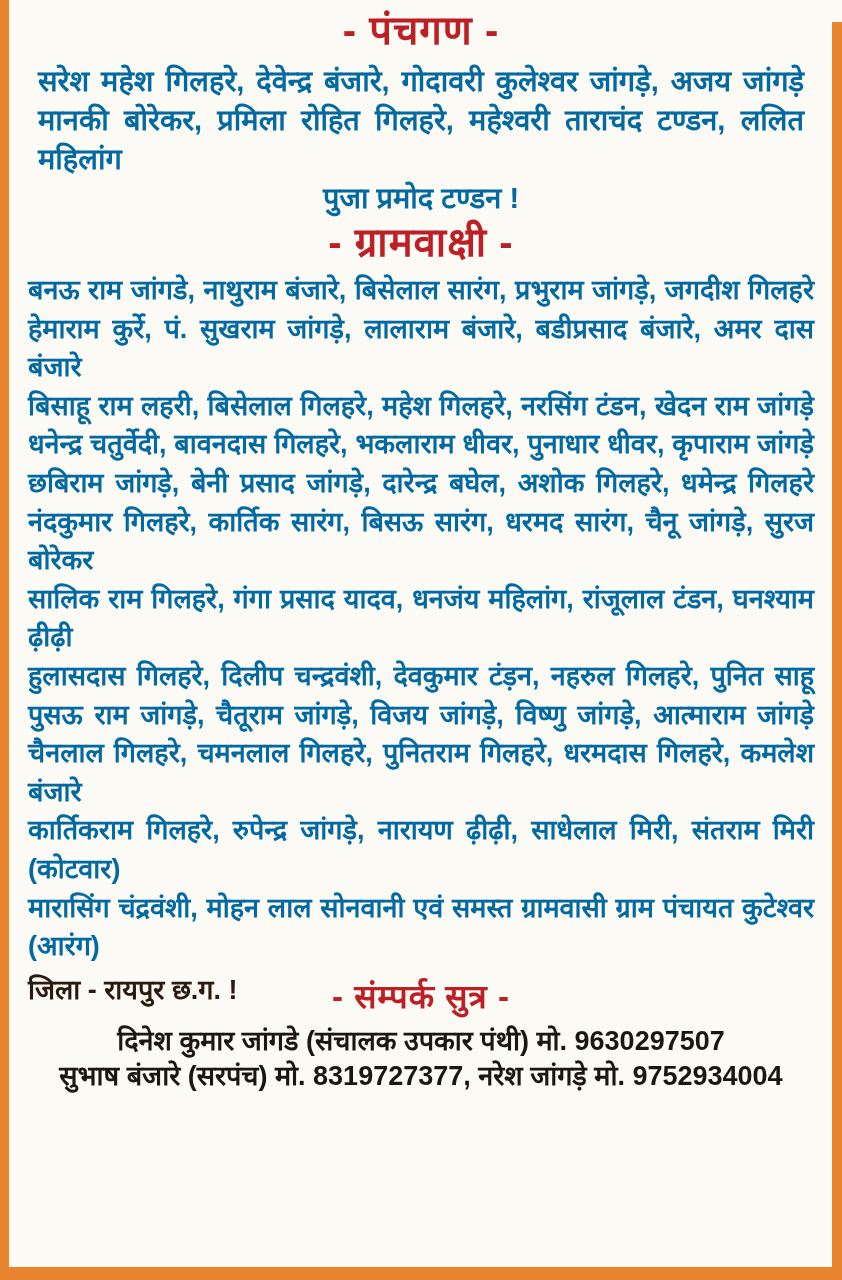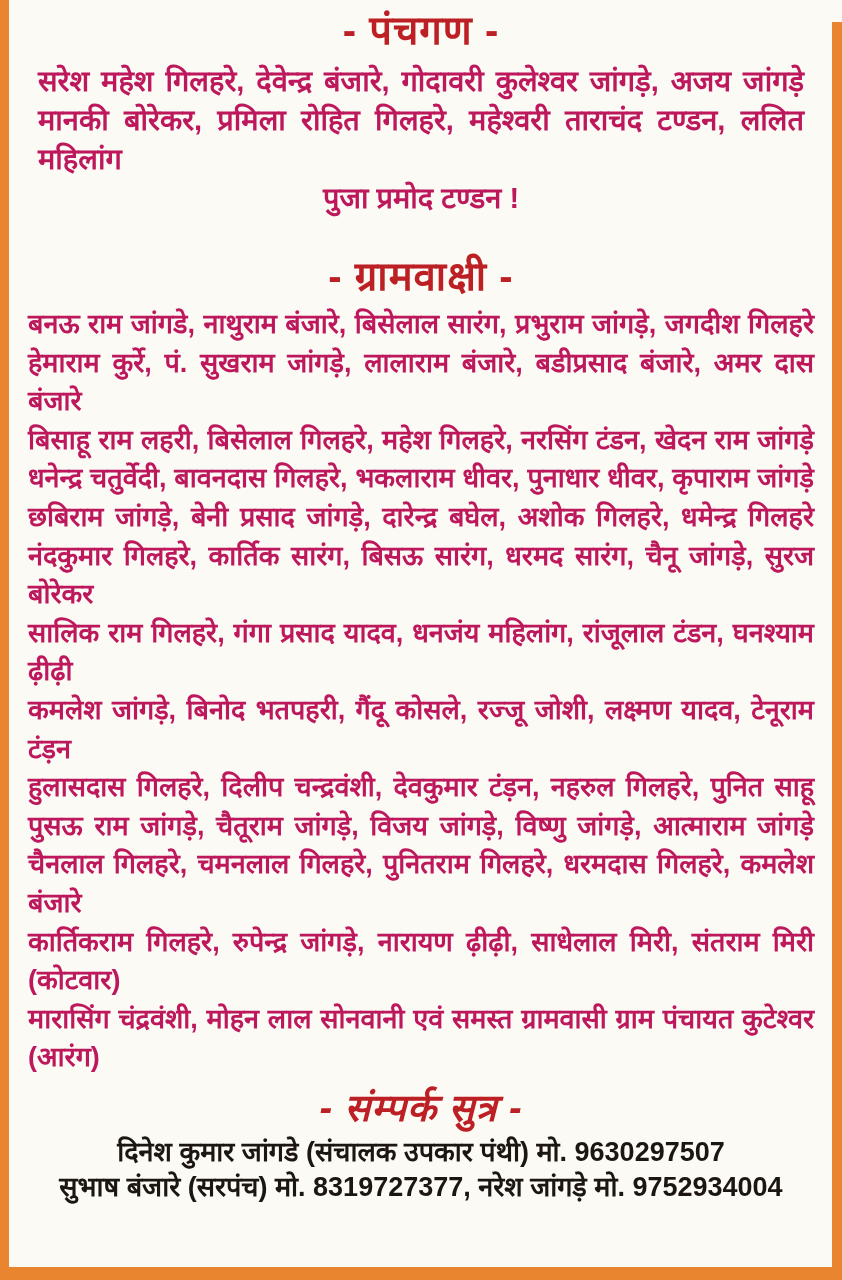--- a/index.html
+++ b/index.html
@@ -30,35 +30,35 @@
 
   .heading {
     text-align: center;
     color: #bc2025;
     font-weight: bold;
     font-size: 40px;
     line-height: 48px;
     letter-spacing: 1px;
   }
 
-  .para { font-weight: bold; color: #be185d; }
+  .para { font-weight: bold; color: #0369a1; }
 
   .para1 { margin-top: 8px; padding: 0 14px; }
   .para1 .line {
     font-size: 29px;
     line-height: 39px;
     text-align: justify;
     text-align-last: justify;
   }
   .para1 .line.center {
     text-align: right;
     text-align-last: center;
   }
 
-  .heading.gramvasi { margin-top: 34px; }
+  .heading.gramvasi { }
 
   .para2 { margin-top: 5px; padding: 0 4px; }
   .para2 .line {
     font-size: 27px;
     line-height: 38.6px;
     text-align: justify;
     text-align-last: justify;
   }
 
   .row-last {
@@ -72,25 +72,24 @@
     left: 4px;
     top: 2px;
     font-size: 27px;
     font-weight: bold;
     color: #2b1a10;
   }
   .row-last .heading-inline {
     display: inline-block;
     color: #bc2025;
     font-weight: bold;
-    font-size: 38px;
+    font-size: 33px;
     line-height: 50px;
     letter-spacing: 1px;
     margin-top: 4px;
-    font-style: italic;
   }
 
   .contacts {
     margin-top: 4px;
     text-align: center;
     font-weight: bold;
     color: #1c1613;
   }
   .contacts .line {
     font-size: 27px;
@@ -118,29 +117,29 @@
     <div class="heading gramvasi">- ग्रामवाक्षी -</div>
 
     <div class="para para2">
       <div class="line">बनऊ राम जांगडे, नाथुराम बंजारे, बिसेलाल सारंग, प्रभुराम जांगड़े, जगदीश गिलहरे</div>
       <div class="line">हेमाराम कुर्रे, पं. सुखराम जांगड़े, लालाराम बंजारे, बडीप्रसाद बंजारे, अमर दास बंजारे</div>
       <div class="line">बिसाहू राम लहरी, बिसेलाल गिलहरे, महेश गिलहरे, नरसिंग टंडन, खेदन राम जांगड़े</div>
       <div class="line">धनेन्द्र चतुर्वेदी, बावनदास गिलहरे, भकलाराम धीवर,  पुनाधार धीवर, कृपाराम जांगड़े</div>
       <div class="line">छबिराम जांगड़े, बेनी प्रसाद जांगड़े, दारेन्द्र बघेल, अशोक गिलहरे, धमेन्द्र गिलहरे</div>
       <div class="line">नंदकुमार गिलहरे, कार्तिक सारंग, बिसऊ सारंग, धरमद सारंग, चैनू जांगड़े, सुरज बोरेकर</div>
       <div class="line">सालिक राम गिलहरे, गंगा प्रसाद यादव, धनजंय महिलांग, रांजूलाल टंडन, घनश्याम ढ़ीढ़ी</div>
-      <div class="line">कमलेश जांगड़े, बिनोद भतपहरी, गैंदू कोसले, रज्जू जोशी, लक्ष्मण यादव, टेनूराम टंड़न</div>
       <div class="line">हुलासदास गिलहरे, दिलीप चन्द्रवंशी, देवकुमार टंड़न, नहरुल गिलहरे, पुनित साहू</div>
       <div class="line">पुसऊ राम जांगड़े,  चैतूराम जांगड़े, विजय जांगड़े, विष्णु जांगड़े, आत्माराम जांगड़े</div>
       <div class="line">चैनलाल गिलहरे, चमनलाल गिलहरे, पुनितराम गिलहरे, धरमदास गिलहरे, कमलेश बंजारे</div>
       <div class="line">कार्तिकराम गिलहरे, रुपेन्द्र जांगड़े, नारायण ढ़ीढ़ी, साधेलाल मिरी, संतराम मिरी (कोटवार)</div>
       <div class="line">मारासिंग चंद्रवंशी, मोहन लाल सोनवानी एवं समस्त ग्रामवासी ग्राम पंचायत कुटेश्वर (आरंग)</div>
     </div>
 
     <div class="row-last">
+      <span class="district">जिला - रायपुर छ.ग. !</span>
       <span class="heading-inline">- संम्पर्क सुत्र -</span>
     </div>
 
     <div class="contacts">
       <div class="line">दिनेश कुमार जांगडे (संचालक उपकार पंथी) मो. 9630297507</div>
       <div class="line">सुभाष बंजारे (सरपंच) मो. 8319727377, नरेश जांगड़े मो. 9752934004</div>
 
     </div>
 
   </div>

